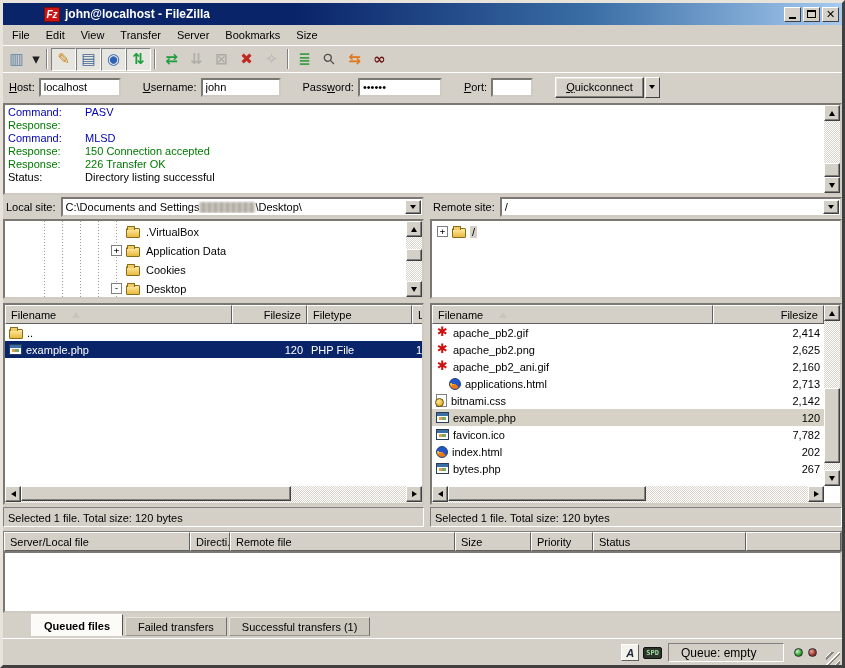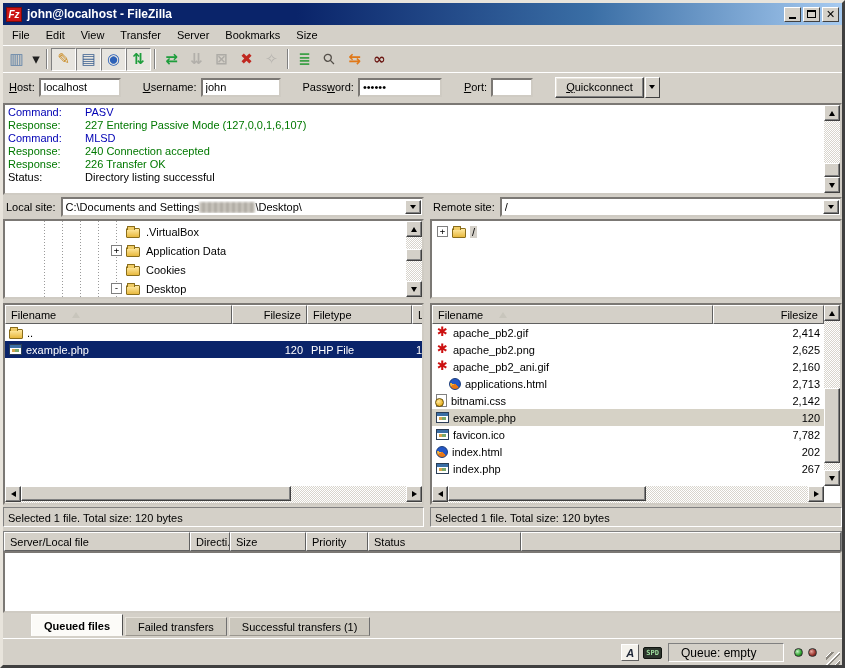--- a/index.html
+++ b/index.html
@@ -6,21 +6,21 @@
   html,body { margin:0; padding:0; background:#3a6ea5; }
   .window{
     width:845px;height:668px;overflow:hidden;position:relative;
     background:#d4d0c8;
     border:3px solid;border-color:#e8e4dc #404040 #404040 #e8e4dc;
     font-family:"Liberation Sans",sans-serif;font-size:11px;color:#000;
     display:flex;flex-direction:column;
   }
   
   .titlebar{height:22px;flex:0 0 22px;background:linear-gradient(90deg,#0a246a 0%,#0a246a 35%,#3a6ea5 70%,#a6caf0 100%);display:flex;align-items:center;padding:0 3px;}
-  .fz-icon{width:16px;height:15px;background:#cc1414;color:#fff;font-weight:bold;font-style:italic;font-size:10px;display:flex;align-items:center;justify-content:center;border:1px solid #7a0c0c;}
+  .fz-icon{width:16px;height:15px;background:#cc1414;color:#fff;font-weight:bold;font-style:italic;font-size:10px;display:flex;align-items:center;justify-content:center;border:1px solid #7a0c0c;margin-left:38px;}
   .title-text{color:#fff;font-weight:bold;font-size:12px;margin-left:5px;flex:1;white-space:nowrap;}
   .win-btn{width:17px;height:15px;background:#d4d0c8;border:1px solid;border-color:#fff #404040 #404040 #fff;margin-left:2px;display:flex;align-items:center;justify-content:center;}
   .g-min{width:7px;height:2px;background:#000;margin-top:8px;}
   .g-max{width:9px;height:8px;border:1px solid #000;border-top:2px solid #000;}
   .g-close{font-size:11px;font-weight:bold;line-height:1;font-family:"DejaVu Sans",sans-serif;}
   
   .menubar{height:20px;flex:0 0 20px;display:flex;align-items:center;padding-left:1px;}
   .menu-item{padding:2px 8px;}
   
   .toolbar{height:27px;flex:0 0 27px;display:flex;align-items:center;padding:1px 1px;border-top:1px solid #fff;}
@@ -228,29 +228,28 @@
     </div>
 
   <div class="logpane">
     <div class="loglines" id="loglines">
         <div class="log-line lk-command">
           <span class="log-label">Command:</span>
           <span class="log-text">PASV</span>
         </div>
         <div class="log-line lk-response">
           <span class="log-label">Response:</span>
-          <span class="log-text">227 Entering Passive Mode (127,0,0,1,6,107)</span>
         </div>
         <div class="log-line lk-command">
           <span class="log-label">Command:</span>
           <span class="log-text">MLSD</span>
         </div>
         <div class="log-line lk-response">
           <span class="log-label">Response:</span>
-          <span class="log-text">240 Connection accepted</span>
+          <span class="log-text">150 Connection accepted</span>
         </div>
         <div class="log-line lk-response">
           <span class="log-label">Response:</span>
           <span class="log-text">226 Transfer OK</span>
         </div>
         <div class="log-line lk-status">
           <span class="log-label">Status:</span>
           <span class="log-text">Directory listing successful</span>
         </div>
       </div>
@@ -444,21 +443,21 @@
               <div class="file-row">
                 <div class="cell" style="width: 281px;">
                   <span class="ico ico-ff"></span>
                   <span>index.html</span>
                 </div>
                 <div class="cell right" style="flex: 1 1 0%;">202</div>
               </div>
               <div class="file-row">
                 <div class="cell" style="width: 281px;">
                   <span class="ico ico-window"></span>
-                  <span>index.php</span>
+                  <span>bytes.php</span>
                 </div>
                 <div class="cell right" style="flex: 1 1 0%;">267</div>
               </div>
             </div>
           <div class="hscroll">
             <div class="sb-btn">
                 <div class="t-lf"></div>
               </div>
             <div class="hs-track">
                 <div class="hs-thumb" style="left:0;width:55%;"></div>
@@ -481,20 +480,21 @@
         </div>
       </div>
       <div class="pane-status">Selected 1 file. Total size: 120 bytes</div>
     </div>
   </div>
 
   <div class="queue-pane">
     <div class="queue-header" id="queue-cols">
         <div class="col-h" style="width: 186px;">Server/Local file</div>
         <div class="col-h" style="width: 40px;">Directi...</div>
+        <div class="col-h" style="width: 225px;">Remote file</div>
         <div class="col-h" style="width: 76px;">Size</div>
         <div class="col-h" style="width: 62px;">Priority</div>
         <div class="col-h" style="width: 153px;">Status</div>
         <div class="col-h fill"></div>
       </div>
     <div class="queue-body"></div>
     <div class="tabs" id="queue-tabs">
         <div class="tab active">Queued files</div>
         <div class="tab">Failed transfers</div>
         <div class="tab">Successful transfers (1)</div>

